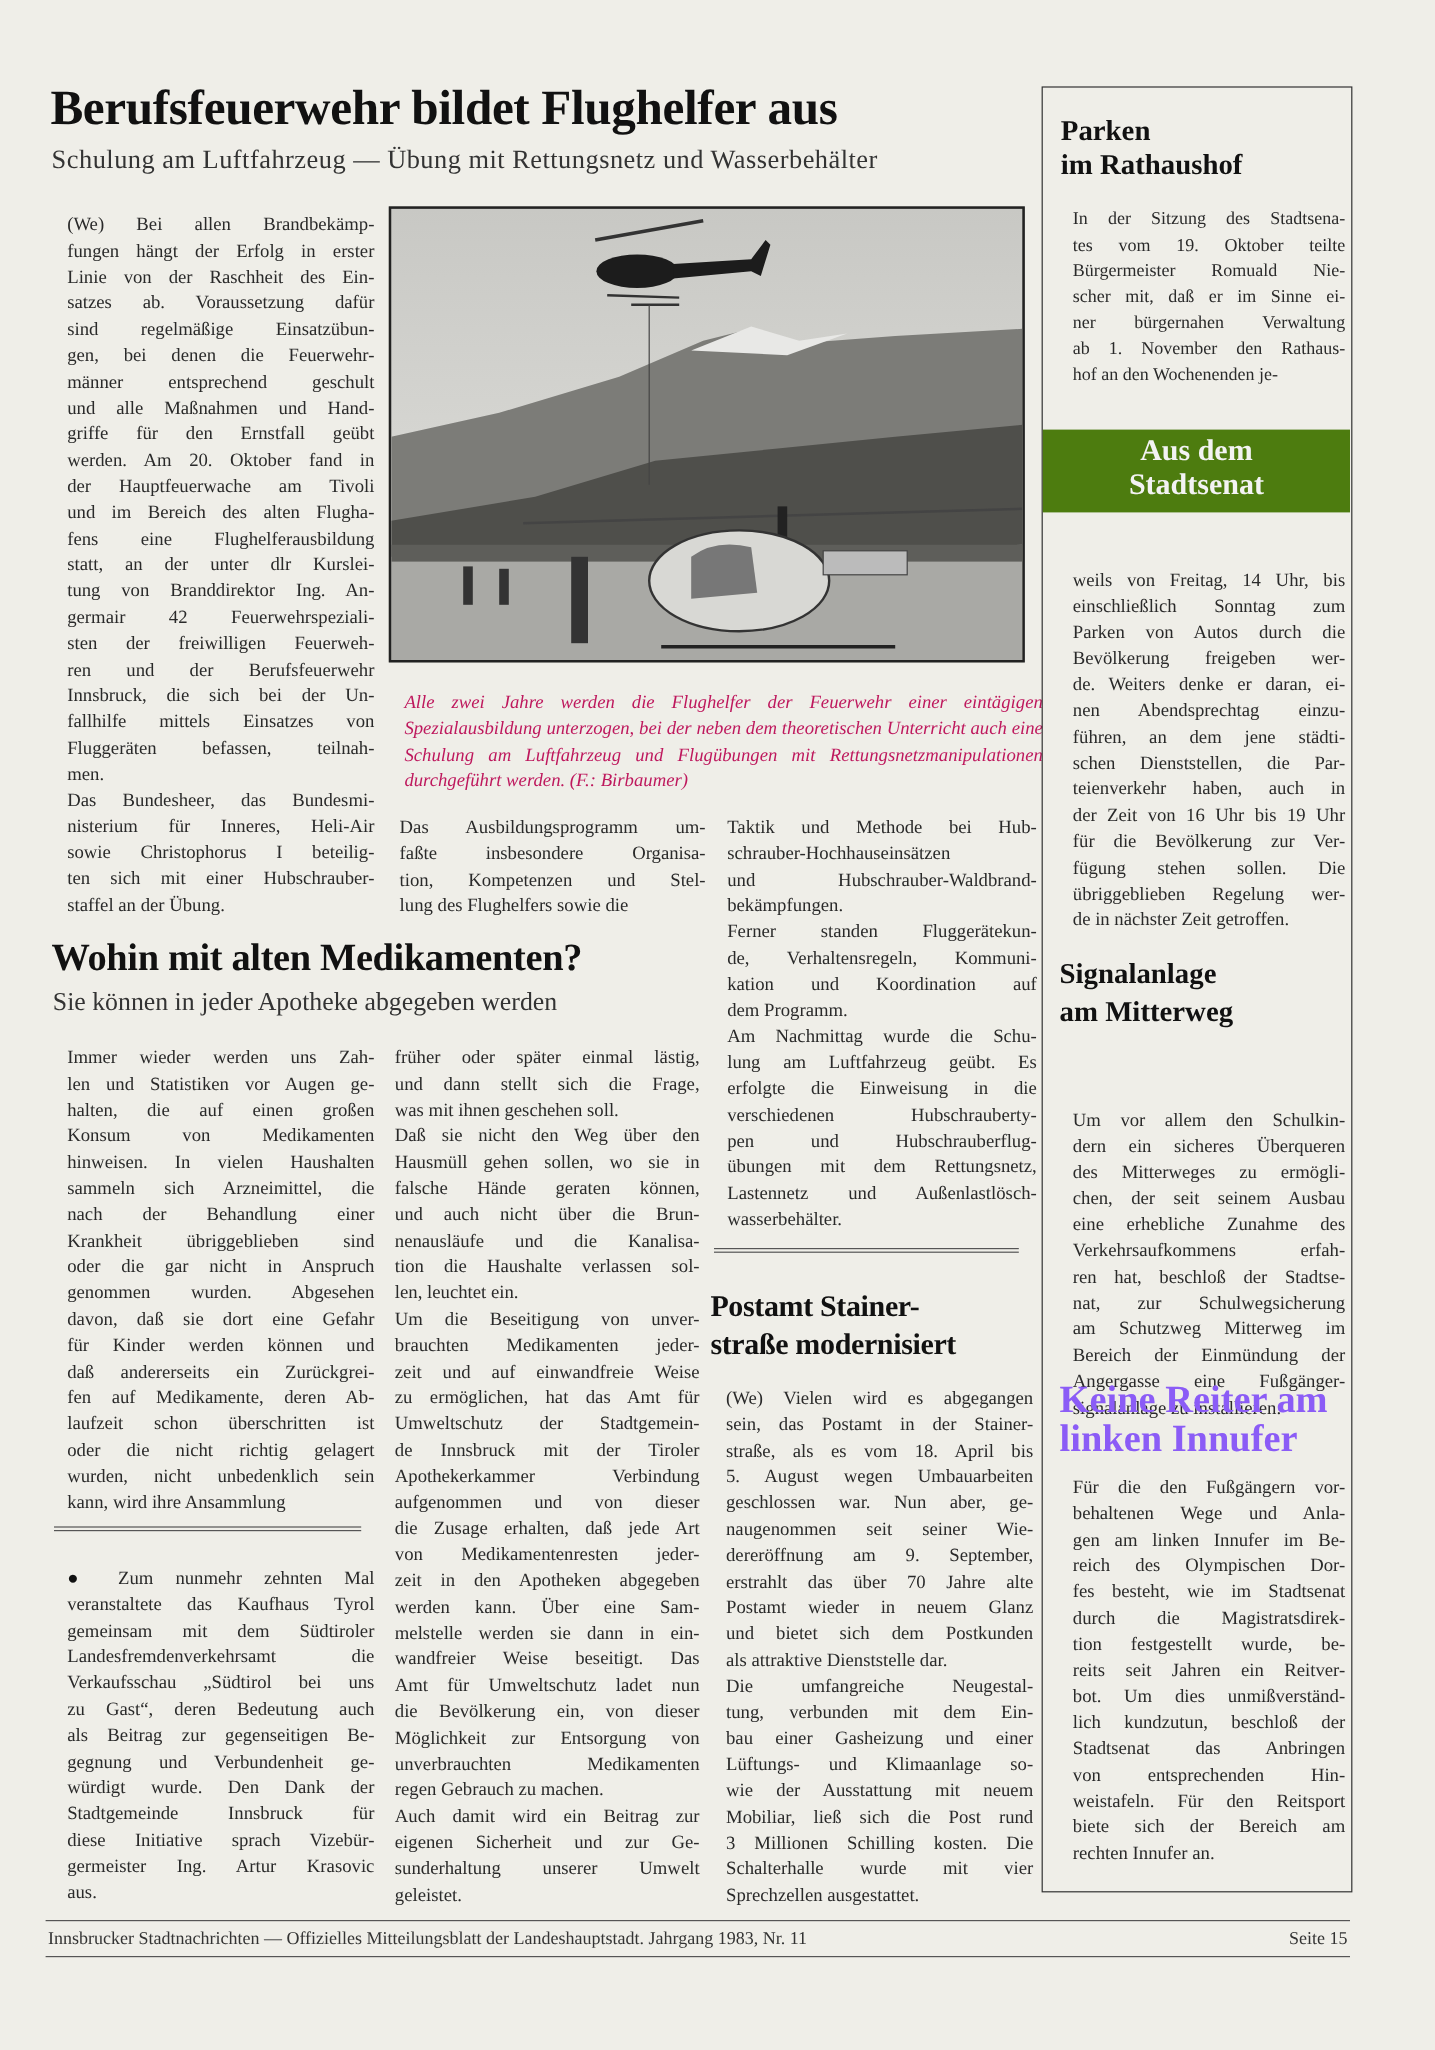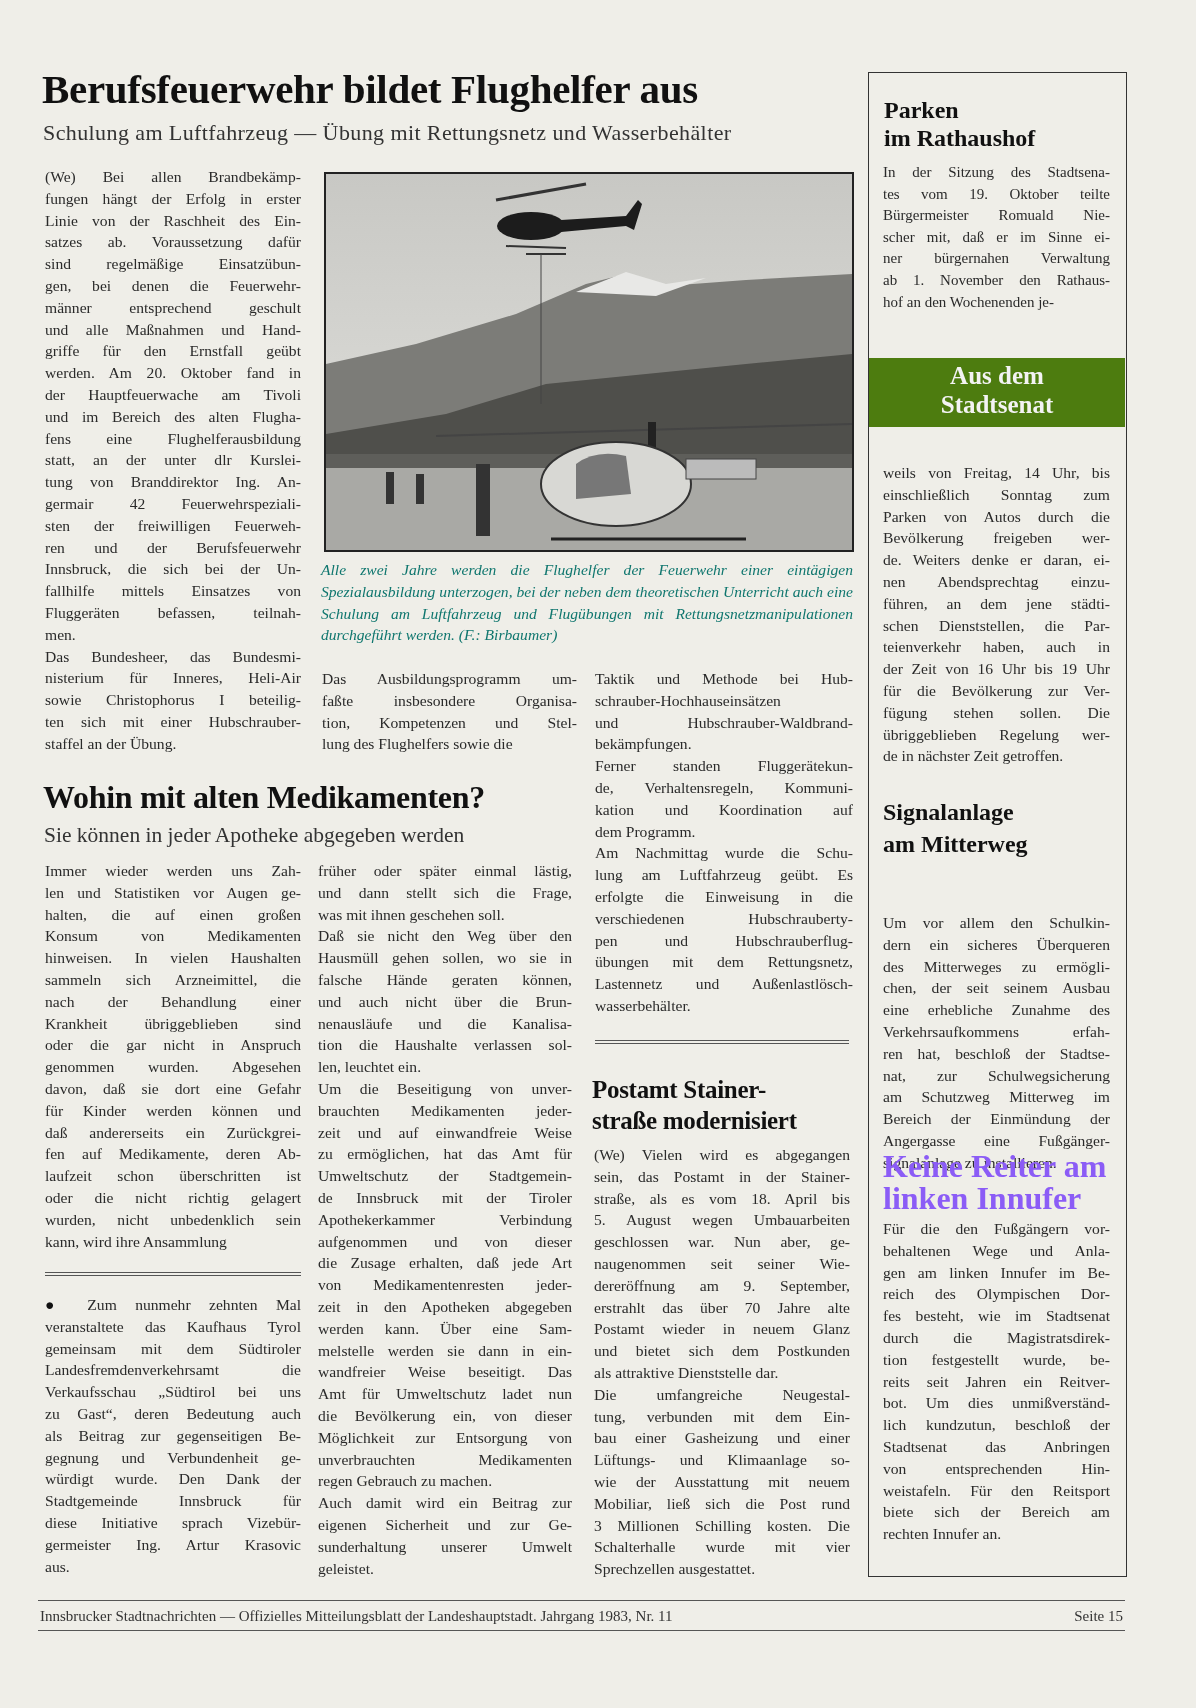--- a/index.html
+++ b/index.html
@@ -1,28 +1,28 @@
 <!DOCTYPE html>
 <html><head>
 <meta charset="utf-8">
 <style>
   html, body { margin:0; padding:0; }
   body {
     width:1196px; height:1708px; background:#efeee8; position:relative; overflow:hidden;
     font-family:"Liberation Serif", "DejaVu Serif", serif; color:#2a2a2a;
   }
   .abs { position:absolute; }
-  .p { font-size:15.6px; line-height:21.8px; text-align:justify; hyphens:manual; margin:0; }
+  .p { font-size:15.6px; line-height:21.8px; text-align:justify; hyphens:manual; margin:11px; }
   .p span.line { display:block; text-align:justify; text-align-last:justify; }
   .p span.line.last { text-align-last:left; }
   .headline { font-weight:bold; color:#111; margin:0; letter-spacing:-0.3px; }
   .sub { color:#333; margin:0; }
   .rule2 { border-top:1px solid #555; border-bottom:1px solid #555; height:2px; }
   .photo { border:2px solid #222; overflow:hidden; background:#8a8a86; }
-  .caption { font-style:italic; font-size:15.6px; line-height:21.8px; color:#0f766e; margin:1px; }
+  .caption { font-style:italic; font-size:15.6px; line-height:21.8px; color:#be185d; margin:17px; }
   .sidebar { border:1.5px solid #333; }
   .blackbox { background:#4d7c0f; color:#f3f3f3; text-align:center; font-weight:bold; font-size:25px; line-height:29px; }
   .footer { font-size:15px; color:#333; }
 </style>
 </head>
 <body>
 
 <h1 class="abs headline" style="left:42px; top:66px; font-size:41px; line-height:46px;">Berufsfeuerwehr bildet Flughelfer aus</h1>
 <p class="abs sub" style="left:43px; top:120px; font-size:22px; line-height:26px; letter-spacing:0.4px;">Schulung am Luftfahrzeug — Übung mit Rettungsnetz und Wasserbehälter</p>
 

